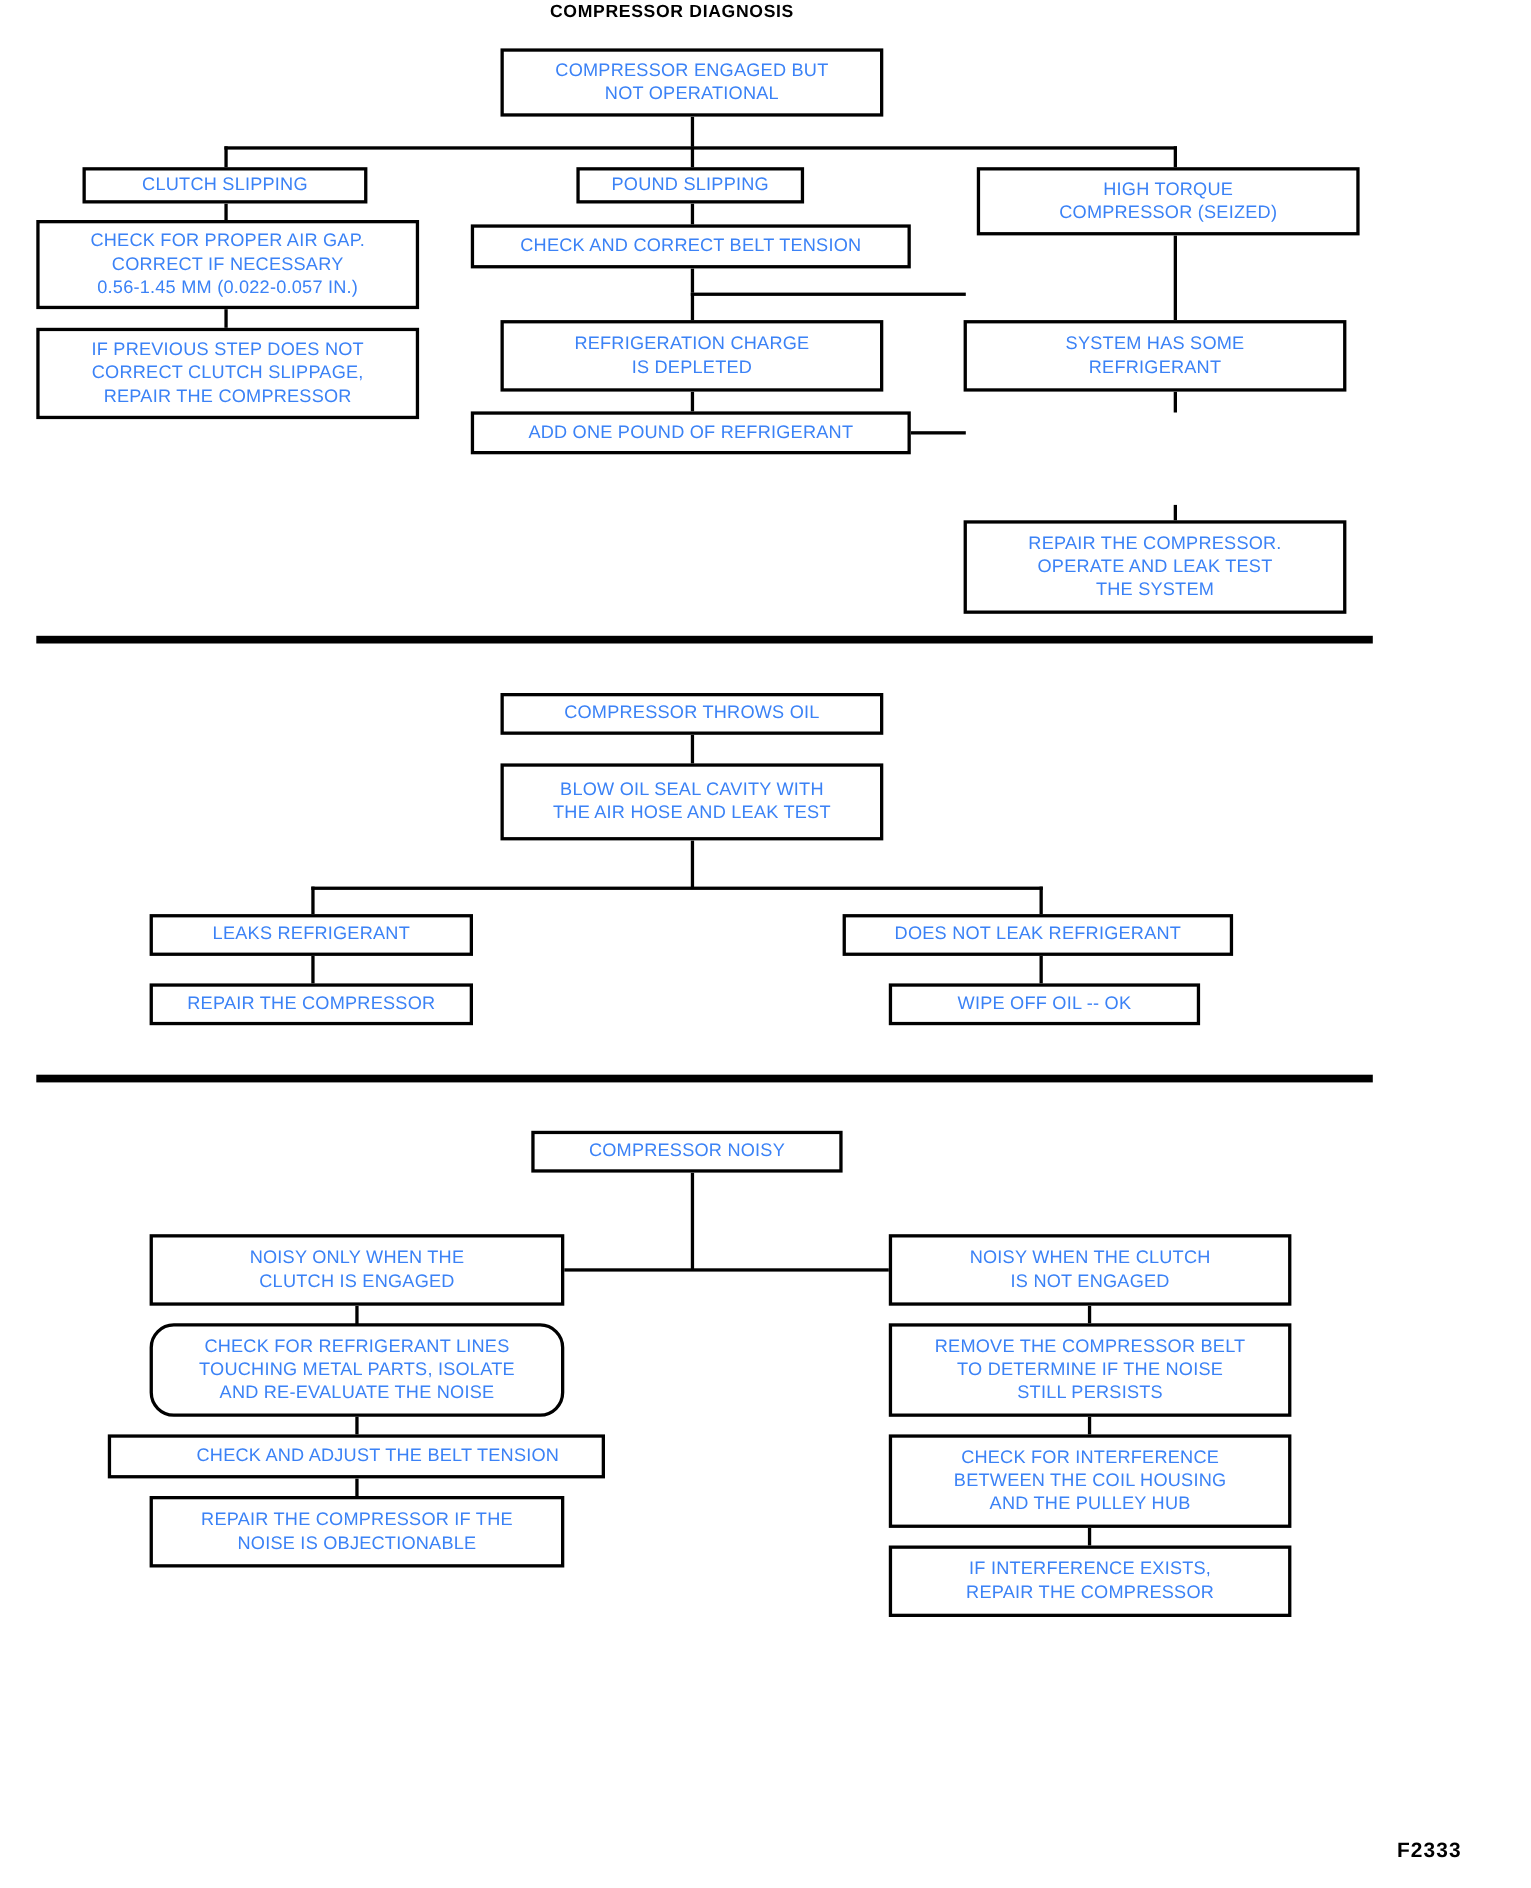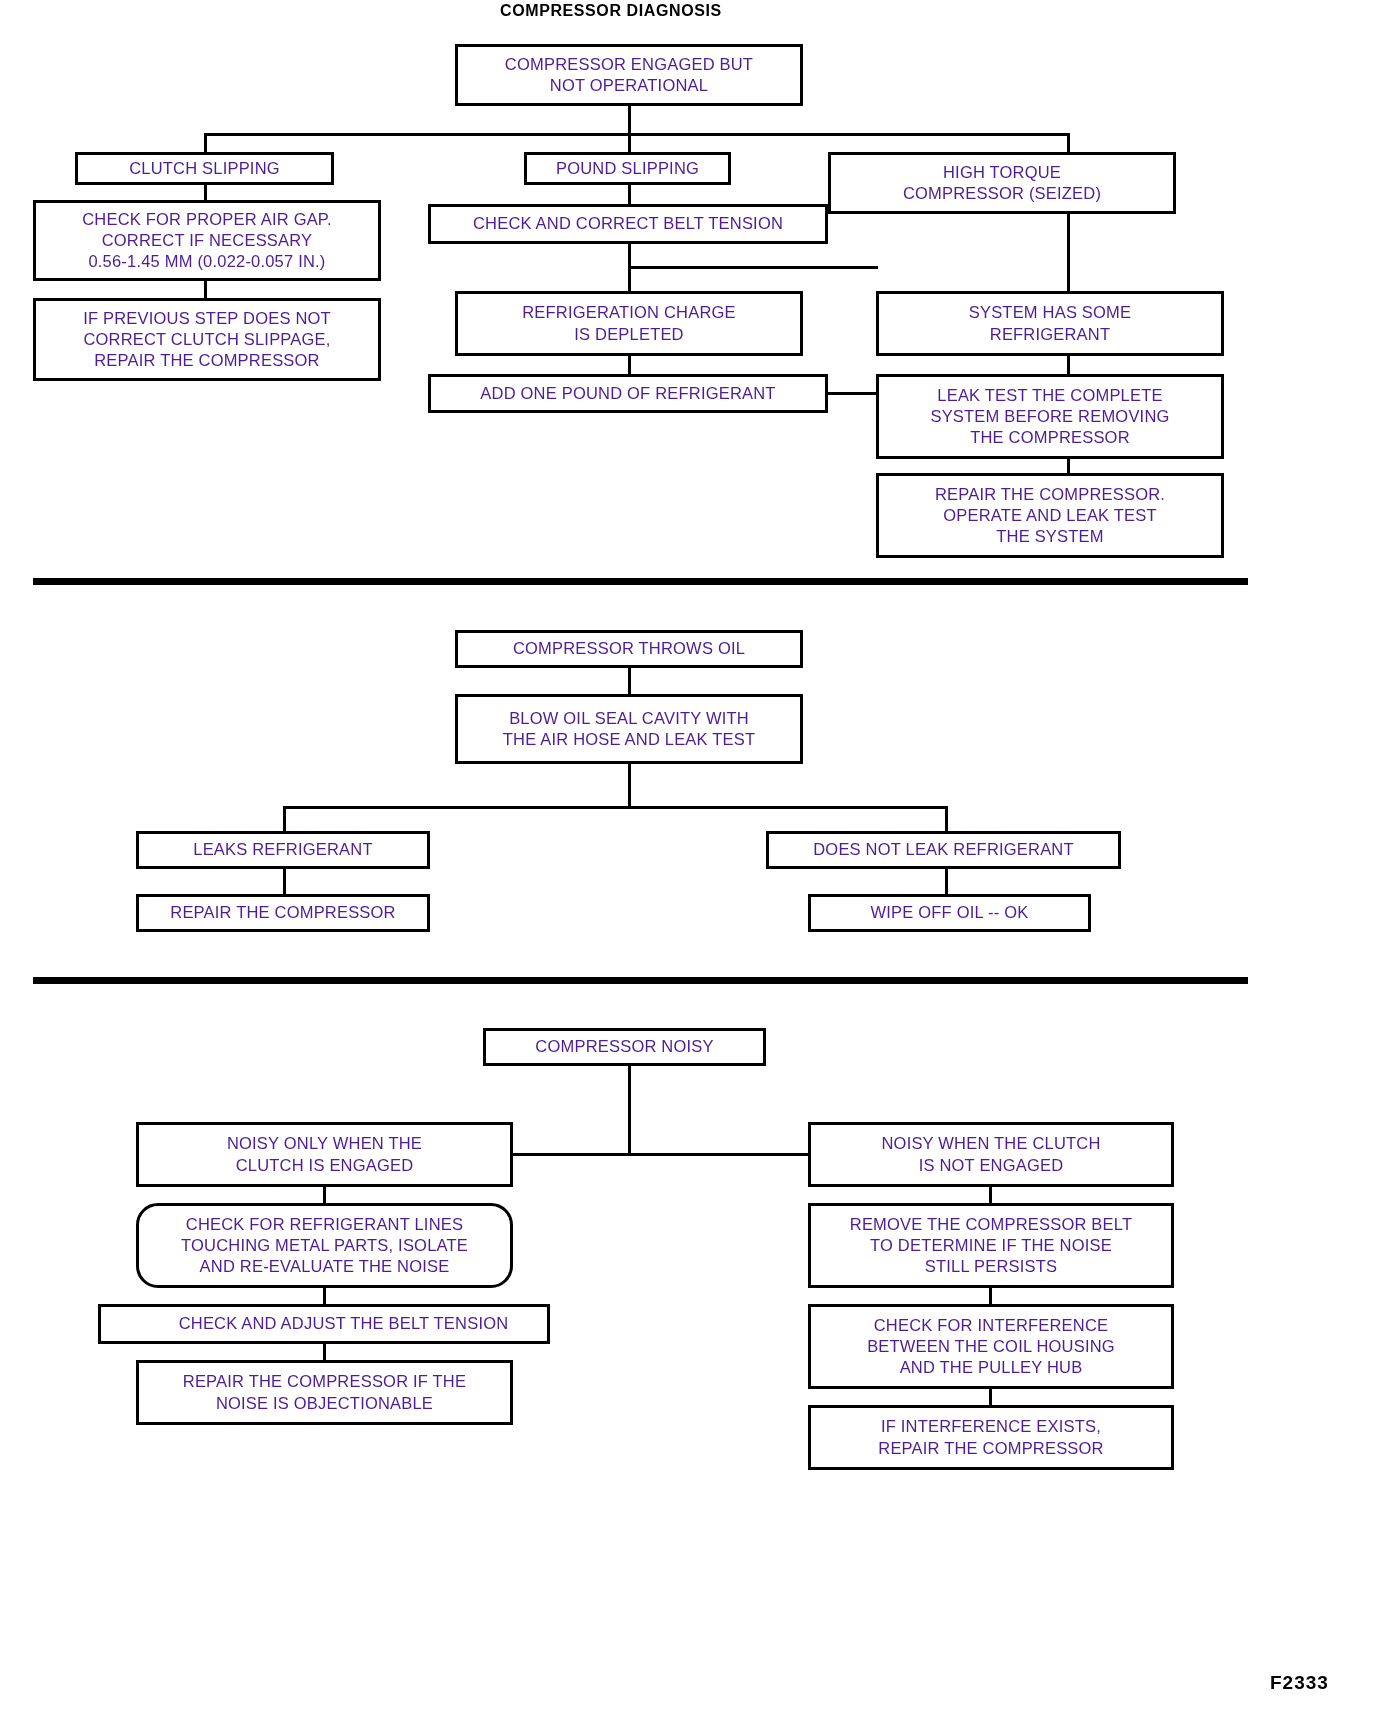--- a/index.html
+++ b/index.html
@@ -27,21 +27,21 @@
   
   .node {
     position: absolute;
     box-sizing: border-box;
     border: 3px solid #000;
     background: #ffffff;
     display: flex;
     align-items: center;
     justify-content: center;
     text-align: center;
-    color: #4c1d95;
+    color: #3b82f6;
     font-size: 16.5px;
     line-height: 1.28;
     letter-spacing: 0.2px;
     padding: 2px 6px;
     z-index: 3;
   }
   .node .txt { display: block; white-space: pre-line; }
   
   .ln {
     position: absolute;
@@ -118,35 +118,30 @@
     <span class="txt">REFRIGERATION CHARGE
 IS DEPLETED</span>
   </div>
   <div class="ln v" style="left:628px; top:356px; height:19px;"></div>
   <div class="node" style="left:428px; top:374px; width:400px; height:39px;">
     <span class="txt">ADD ONE POUND OF REFRIGERANT</span>
   </div>
 
   <div class="ln h" style="left:828px; top:392px; width:50px;"></div>
 
-  <div class="node" style="left:828px; top:152px; width:348px; height:62px;">
+  <div class="node" style="left:888px; top:152px; width:348px; height:62px;">
     <span class="txt">HIGH TORQUE
 COMPRESSOR (SEIZED)</span>
   </div>
   <div class="ln v" style="left:1067px; top:214px; height:77px;"></div>
   <div class="node" style="left:876px; top:291px; width:348px; height:65px;">
     <span class="txt">SYSTEM HAS SOME
 REFRIGERANT</span>
   </div>
   <div class="ln v" style="left:1067px; top:356px; height:19px;"></div>
-  <div class="node" style="left:876px; top:374px; width:348px; height:85px;">
-    <span class="txt">LEAK TEST THE COMPLETE
-SYSTEM BEFORE REMOVING
-THE COMPRESSOR</span>
-  </div>
   <div class="ln v" style="left:1067px; top:459px; height:15px;"></div>
   <div class="node" style="left:876px; top:473px; width:348px; height:85px;">
     <span class="txt">REPAIR THE COMPRESSOR.
 OPERATE AND LEAK TEST
 THE SYSTEM</span>
   </div>
 
   <div class="rule" style="left:33px; top:578px; width:1215px;"></div>
 
   <div class="node" style="left:455px; top:630px; width:348px; height:38px;">

